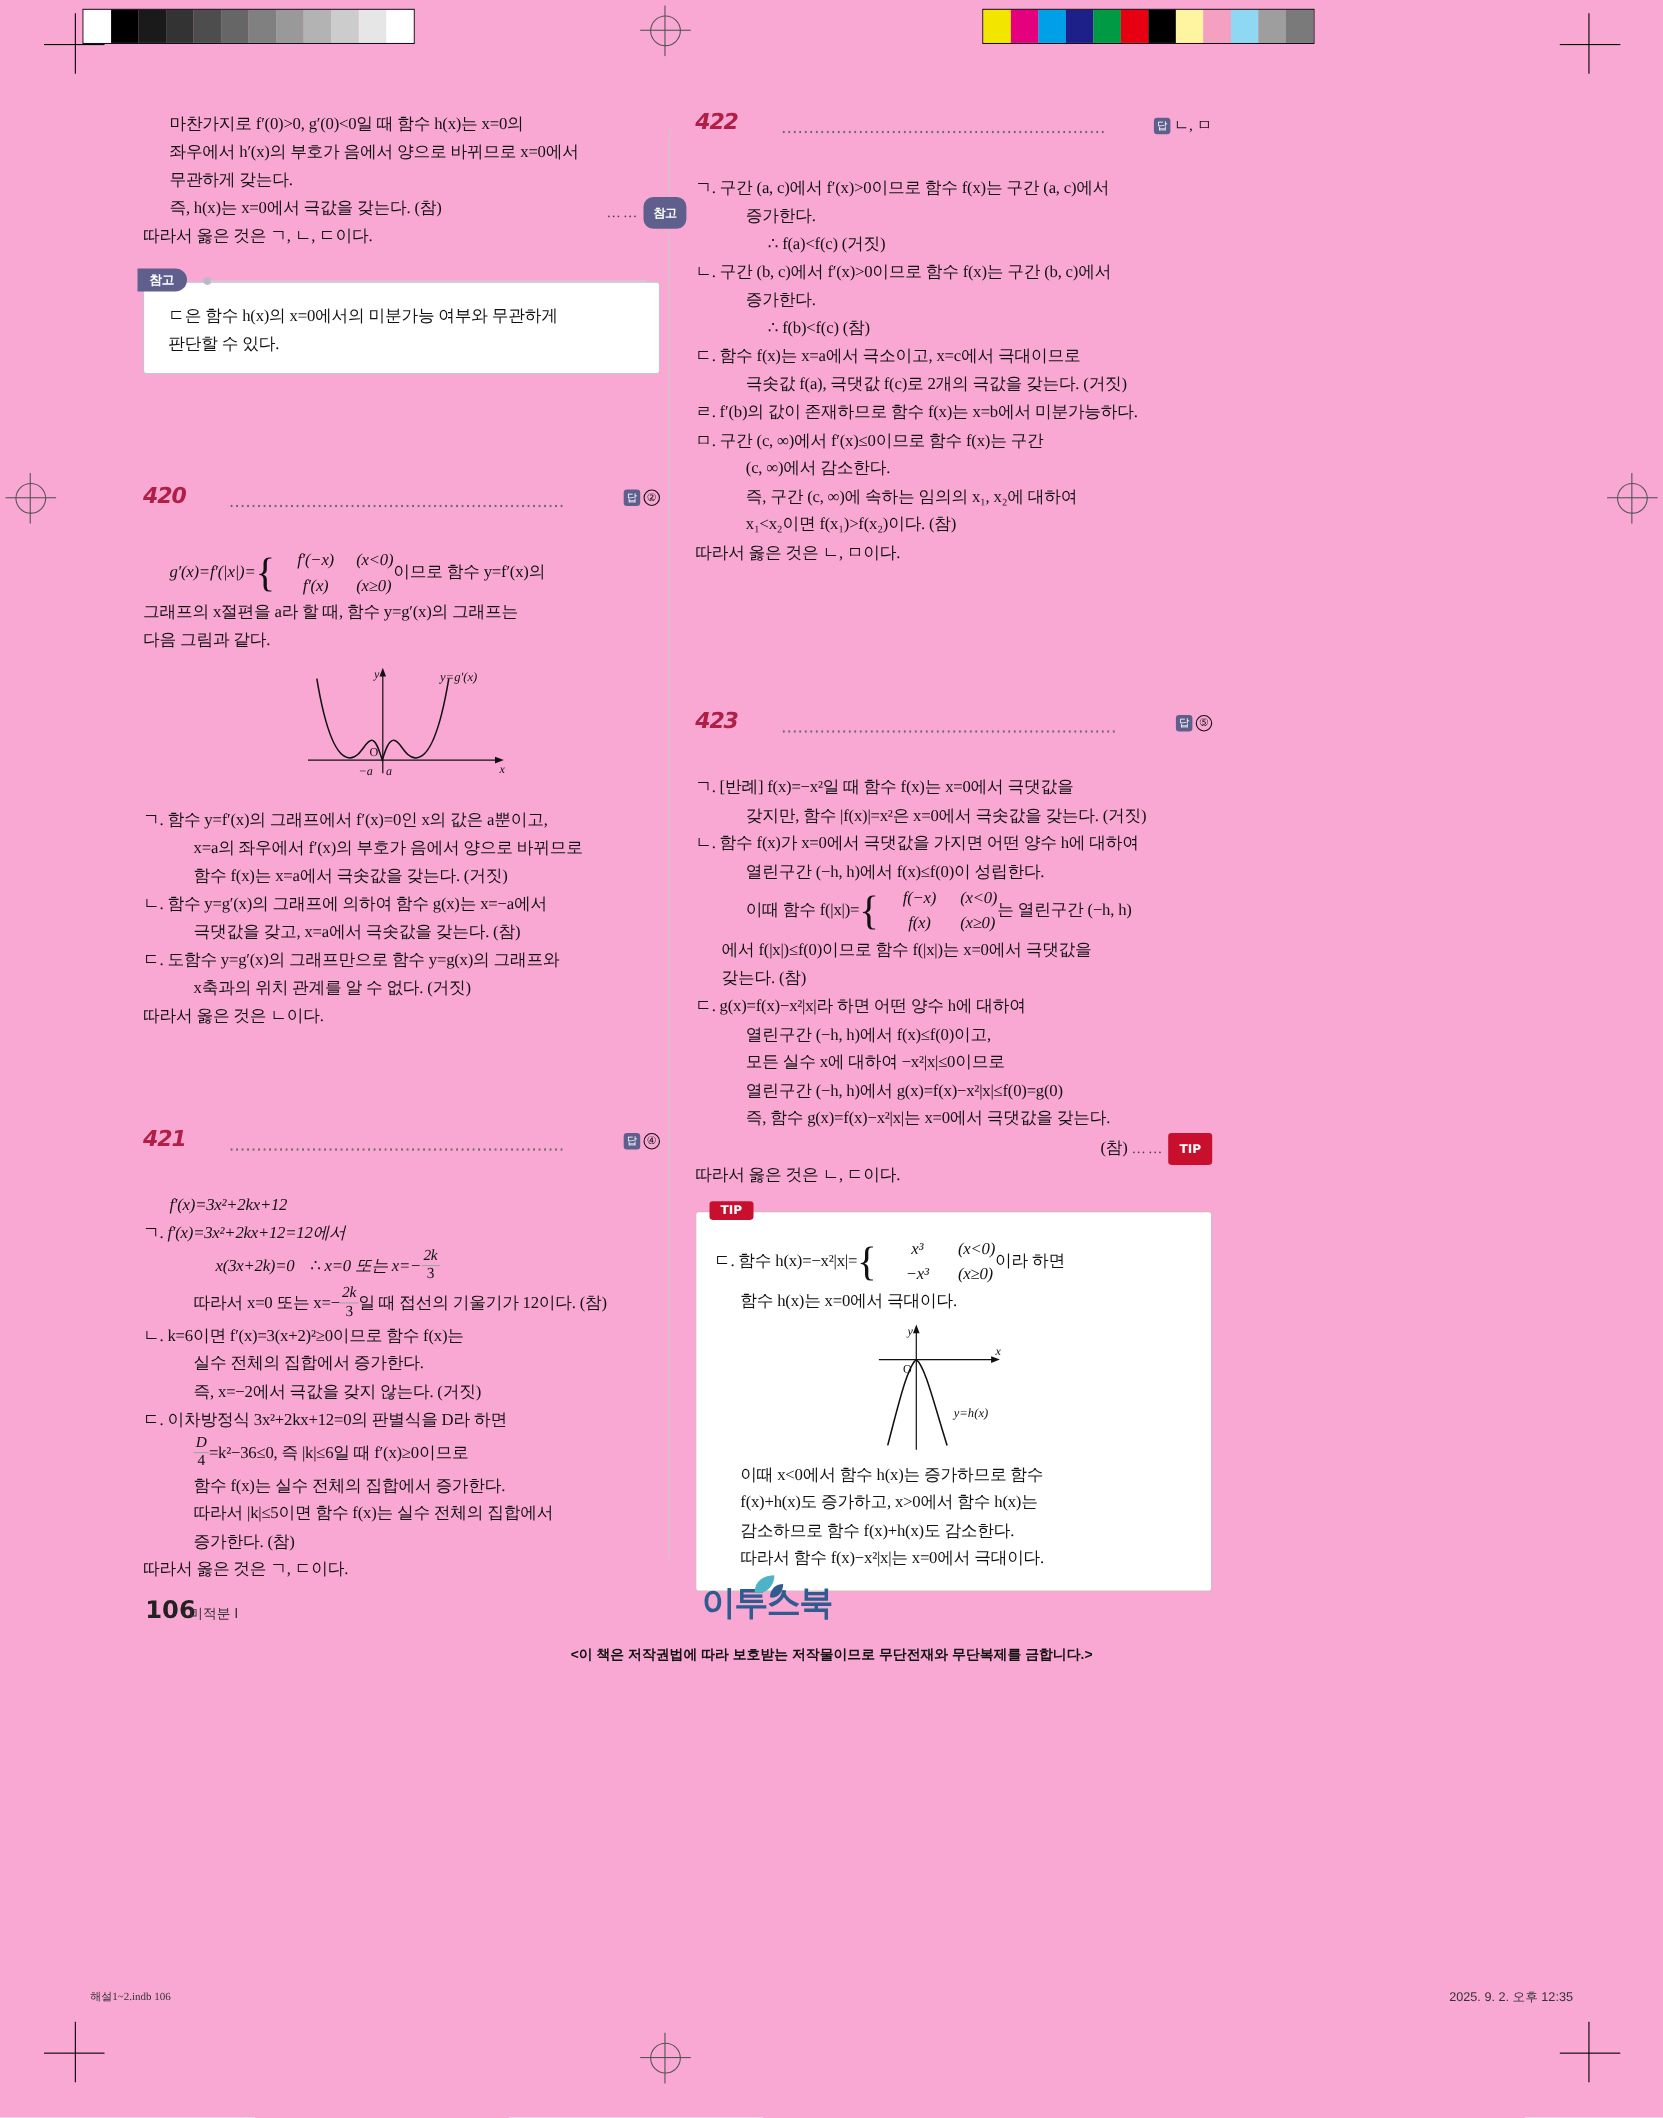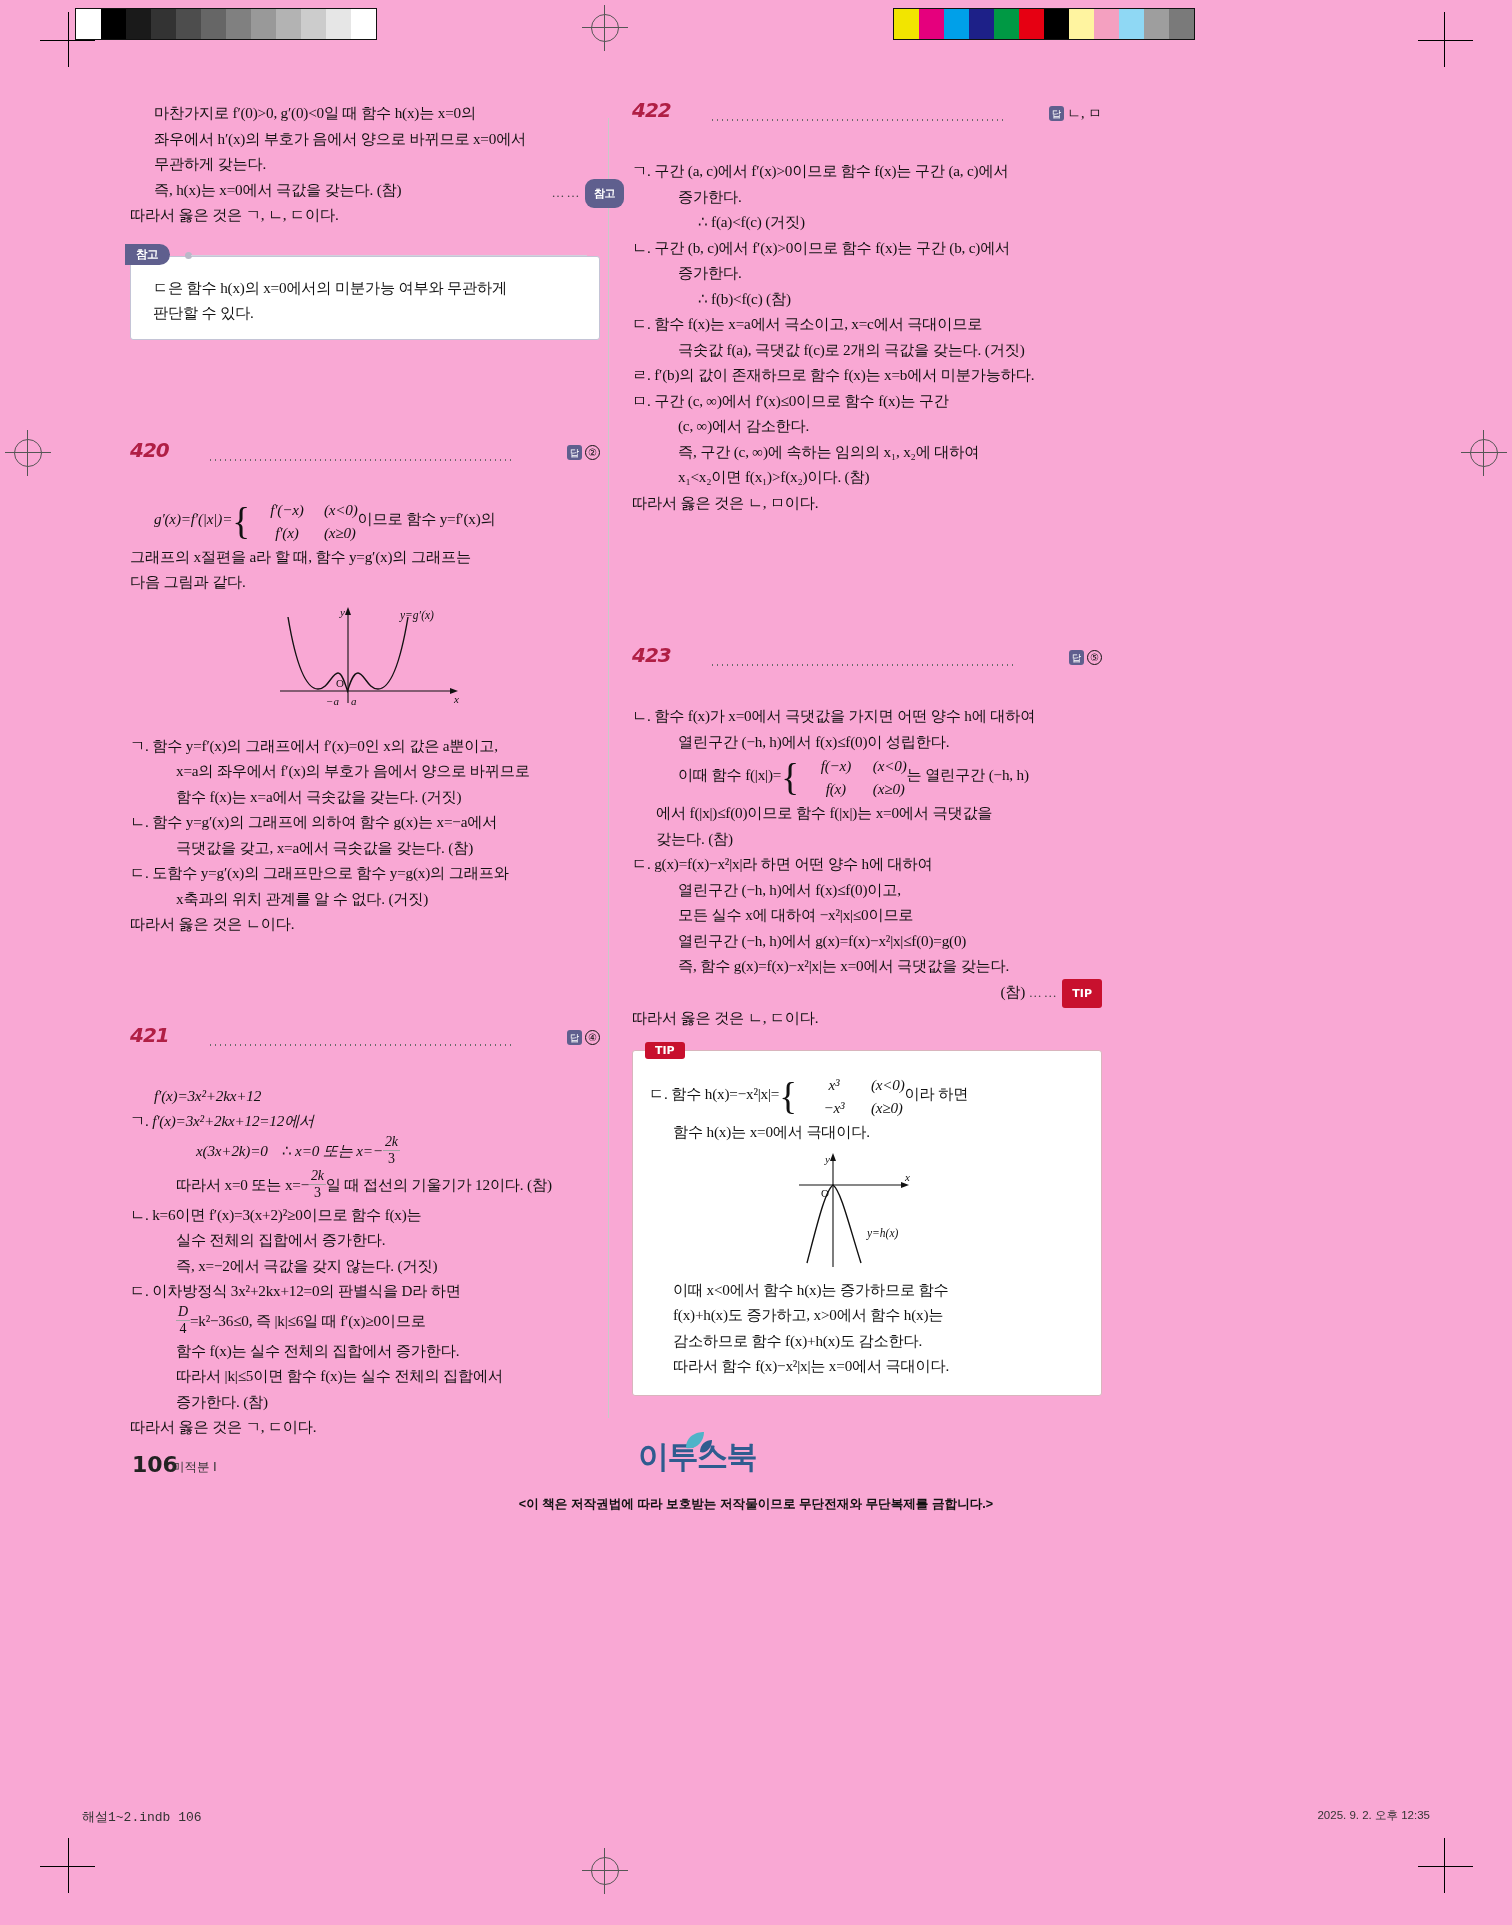--- a/index.html
+++ b/index.html
@@ -142,21 +142,21 @@
   }
   .logo-leaf { position:absolute; left:122px; top:-6px; }
   .copy {
     position:absolute; left:0; top:44px; width:1512px; text-align:center;
     font-size:12.6px; color:#111; font-family:"Liberation Sans", sans-serif;
     font-weight:bold;
   }
   .bottombar { position:absolute; left:0; top:1808px; width:1512px; }
   .indbname {
     position:absolute; left:82px; top:0;
-    font-size:13px; color:#333; font-family:Liberation Mono, monospace;
+    font-size:10px; color:#333; font-family:Liberation Serif, serif;
   }
   .stamp {
     position:absolute; right:82px; top:0;
     font-size:11.5px; color:#333; font-family:"Liberation Sans", sans-serif;
   }
   .frac { display:inline-block; vertical-align:-0.55em; text-align:center; font-size:0.92em; }
   .frac .n { display:block; border-bottom:1px solid #a3a3a3; padding:0 2px; line-height:1.15; }
   .frac .d { display:block; padding:0 2px; line-height:1.15; }
   .brace {
     display:inline-block; vertical-align:middle; font-size:2.45em;
@@ -400,20 +400,24 @@
       <div>
         <div class="qhead">
           <div class="qnum">423</div>
           <div class="qdots"></div>
           <div class="qans">
             <span class="dapbadge">답</span><span class="circnum">⑤</span>
           </div>
         </div>
         <div class="sp10"></div>
 
+        <div>
+          <div class="ln"><span>ㄱ.</span> <span>[반례] f(x)=−x²일 때 함수 f(x)는 x=0에서 극댓값을</span></div>
+          <div class="ln indent2">갖지만, 함수 |f(x)|=x²은 x=0에서 극솟값을 갖는다. (거짓)</div>
+        </div>
 
         <div>
           <div class="ln"><span>ㄴ.</span> <span>함수 f(x)가 x=0에서 극댓값을 가지면 어떤 양수 h에 대하여</span></div>
           <div class="ln indent2">열린구간 (−h, h)에서 f(x)≤f(0)이 성립한다.</div>
           <div class="ln indent2" style="line-height:30px; white-space:nowrap;">
             <span>이때 함수 f(|x|)=</span><span class="brace">{</span><span class="cases"><span class="row"><span class="c1 mi">f(−x)</span><span class="mi">(x&lt;0)</span></span><span class="row"><span class="c1 mi">f(x)</span><span class="mi">(x≥0)</span></span></span><span>는 열린구간 (−h, h)</span>
           </div>
           <div class="ln indent1">에서 f(|x|)≤f(0)이므로 함수 f(|x|)는 x=0에서 극댓값을</div>
           <div class="ln indent1">갖는다. (참)</div>
         </div>

